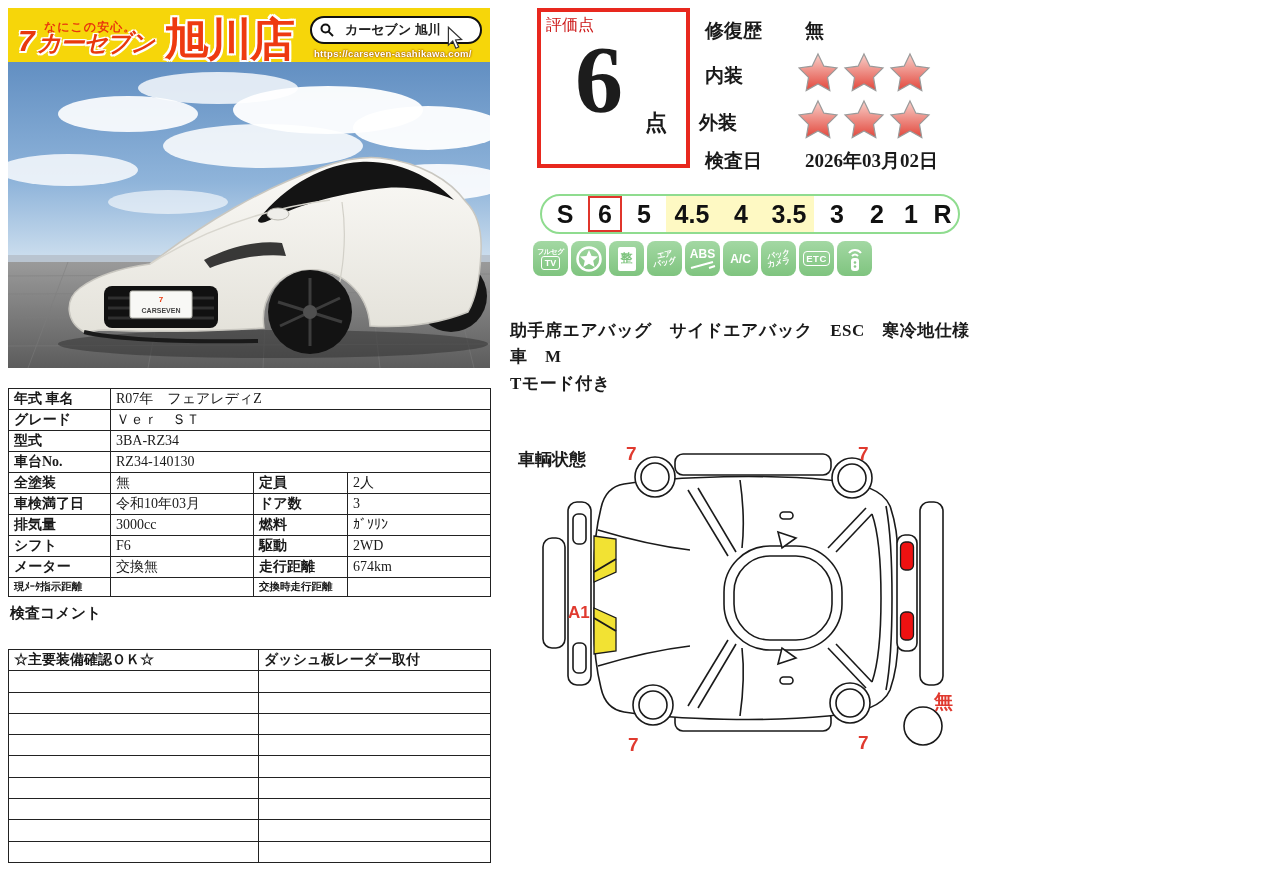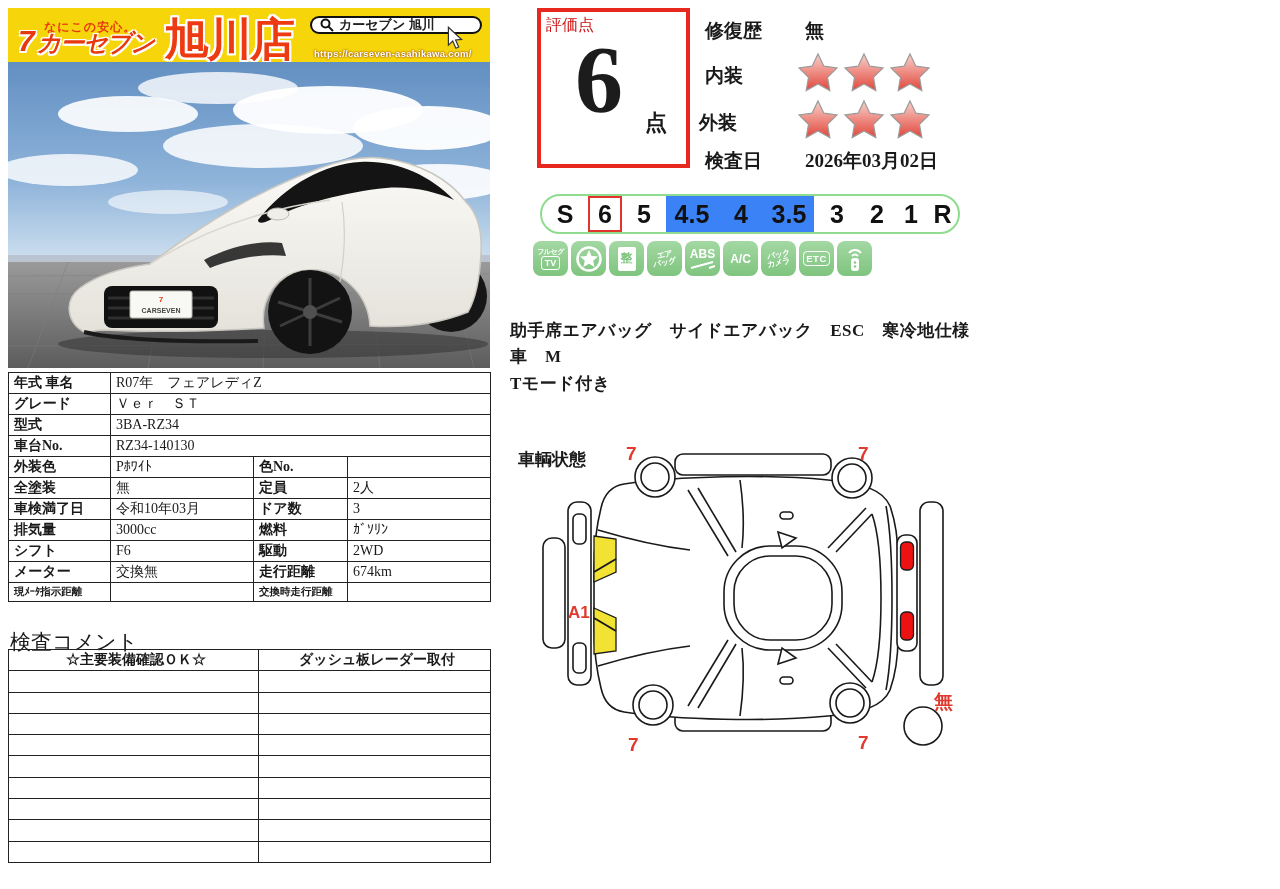--- a/index.html
+++ b/index.html
@@ -14,57 +14,57 @@
   .banner .tagline { position:absolute; left:36px; top:11px; font-family:"Liberation Sans",sans-serif;
     font-weight:bold; font-size:12px; color:#e8380d; letter-spacing:1px; }
   .banner .brand { position:absolute; left:10px; top:16px; font-family:"Liberation Sans",sans-serif;
     font-style:italic; font-weight:bold; color:#e8380d; white-space:nowrap;
     text-shadow:-1.5px -1.5px 0 #fff,1.5px -1.5px 0 #fff,-1.5px 1.5px 0 #fff,1.5px 1.5px 0 #fff,0 1.5px 0 #fff,0 -1.5px 0 #fff; }
   .banner .brand .seven { font-size:30px; margin-right:2px; }
   .banner .brand .brand-txt { font-size:24px; letter-spacing:-1px; }
   .banner .store { position:absolute; left:156px; top:2px; font-weight:bold; font-size:45px; letter-spacing:-2px;
     color:#ee3a10; font-family:"Liberation Sans",sans-serif;
     text-shadow:-2px -2px 0 #fff,2px -2px 0 #fff,-2px 2px 0 #fff,2px 2px 0 #fff,0 2px 0 #fff,0 -2px 0 #fff,-2px 0 0 #fff,2px 0 0 #fff; }
-  .search-pill { position:absolute; left:302px; top:8px; width:172px; height:18px; background:#fff;
-    border:2.5px solid #111; border-radius:15px; display:flex; align-items:center; padding-left:8px; gap:5px; }
+  .search-pill { position:absolute; left:302px; top:8px; width:172px; height:28px; background:#fff;
+    border:2.5px solid #111; border-radius:15px; display:flex; align-items:center; padding-left:8px; gap:11px; }
   .search-pill .stxt { font-family:"Liberation Sans",sans-serif; font-weight:bold; font-size:13px; color:#222; white-space:nowrap; }
   .banner .url { position:absolute; left:306px; top:40px; font-family:"Liberation Sans",sans-serif;
     font-weight:bold; font-size:9.5px; color:#fff; text-shadow:0 0 2px #a05400,0 0 2px #a05400; letter-spacing:.3px; }
   .cursor { position:absolute; left:437px; top:18px; }
 
   
   .photo { position:absolute; left:0; top:54px; width:482px; height:306px; overflow:hidden; }
 
   
-  .spec-table { position:absolute; left:0; top:364px; width:482px; border-collapse:collapse; table-layout:fixed; }
+  .spec-table { position:absolute; left:0; top:380px; width:482px; border-collapse:collapse; table-layout:fixed; }
   .spec-table td { border:1.4px solid #222; height:21px; padding:0 0 0 5px; font-size:14px; overflow:hidden; white-space:nowrap; }
   .spec-table td.lbl { font-weight:bold; }
   .spec-table tr.small td { height:19px; font-size:10.5px; font-weight:bold; }
 
-  .comment-title { position:absolute; left:2px; top:620px; font-size:21px; font-weight:normal; }
-  .comment-table { position:absolute; left:0; top:641px; width:482px; border-collapse:collapse; table-layout:fixed;text-align:center; }
+  .comment-title { position:absolute; left:2px; top:596px; font-size:15px; font-weight:bold; }
+  .comment-table { position:absolute; left:0; top:641px; width:482px; border-collapse:collapse; table-layout:fixed; }
   .comment-table td { border:1.4px solid #222; height:21.3px; padding:0 0 0 5px; font-size:14px; font-weight:bold; white-space:nowrap; overflow:hidden; }
 
   
   .right-col { position:absolute; left:510px; top:8px; width:470px; height:760px; }
 
   .eval-box { position:absolute; left:27px; top:0; width:153px; height:160px; border:4px solid #e8281e; background:#fff; }
   .eval-box .eval-label { position:absolute; left:5px; top:3px; color:#cc1414; font-weight:normal; font-size:16px; }
   .eval-box .score { position:absolute; left:34px; top:6px; font-size:96px; line-height:1.3; font-weight:bold; color:#1c1c1c; }
   .eval-box .unit { position:absolute; left:104px; top:96px; font-size:22px; font-weight:bold; }
 
   .info-label { position:absolute; font-size:19px; font-weight:bold; white-space:nowrap; }
   .info-value { position:absolute; font-size:19px; font-weight:bold; white-space:nowrap; }
   .stars { position:absolute; width:136px; height:44px; }
 
   .scale-pill { position:absolute; left:30px; top:186px; width:420px; height:40px; border:2.5px solid #8fdc8f;
     border-radius:21px; display:flex; overflow:hidden; background:#fff; }
   .scale-cell { display:flex; align-items:center; justify-content:center;
     font-family:"Liberation Sans",sans-serif; font-weight:bold; font-size:25px; color:#111; height:100%; }
-  .scale-cell.band { background:#3b82f6; }
+  .scale-cell.band { background:#fef9c3; }
   .scale-cell.sel { border:2.5px solid #e0352b; }
 
   .icon-row { position:absolute; left:23px; top:233px; display:flex; gap:3px; }
   .equip-icon { width:35px; height:35px; border-radius:8px; background:linear-gradient(#a3d8a3,#7fc47f);
     color:#fff; position:relative; display:flex; flex-direction:column; align-items:center; justify-content:center;
     font-family:"Liberation Sans",sans-serif; font-weight:bold; overflow:hidden; }
   .equip-icon .t7 { font-size:7px; line-height:8px; letter-spacing:-.5px; }
   .equip-icon .t8r { font-size:8px; line-height:8px; transform:rotate(-12deg); letter-spacing:-.5px; }
   .equip-icon .tvbox { border:1.5px solid #fff; border-radius:3px; font-size:9px; padding:0 3px; line-height:12px; }
   .equip-icon .docbox { width:18px; height:24px; background:#fff; border-radius:2px; color:#7fc47f;
@@ -192,26 +192,20 @@
         </tr>
     <tr>
           <td class="lbl">型式</td>
           <td colspan="3">3BA-RZ34</td>
         </tr>
     <tr>
           <td class="lbl">車台No.</td>
           <td colspan="3">RZ34-140130</td>
         </tr>
     <tr>
-          <td class="lbl">外装色</td>
-          <td>Pﾎﾜｲﾄ</td>
-          <td class="lbl">色No.</td>
-          <td></td>
-        </tr>
-    <tr>
           <td class="lbl">全塗装</td>
           <td>無</td>
           <td class="lbl">定員</td>
           <td>2人</td>
         </tr>
     <tr>
           <td class="lbl">車検満了日</td>
           <td>令和10年03月</td>
           <td class="lbl">ドア数</td>
           <td>3</td>

